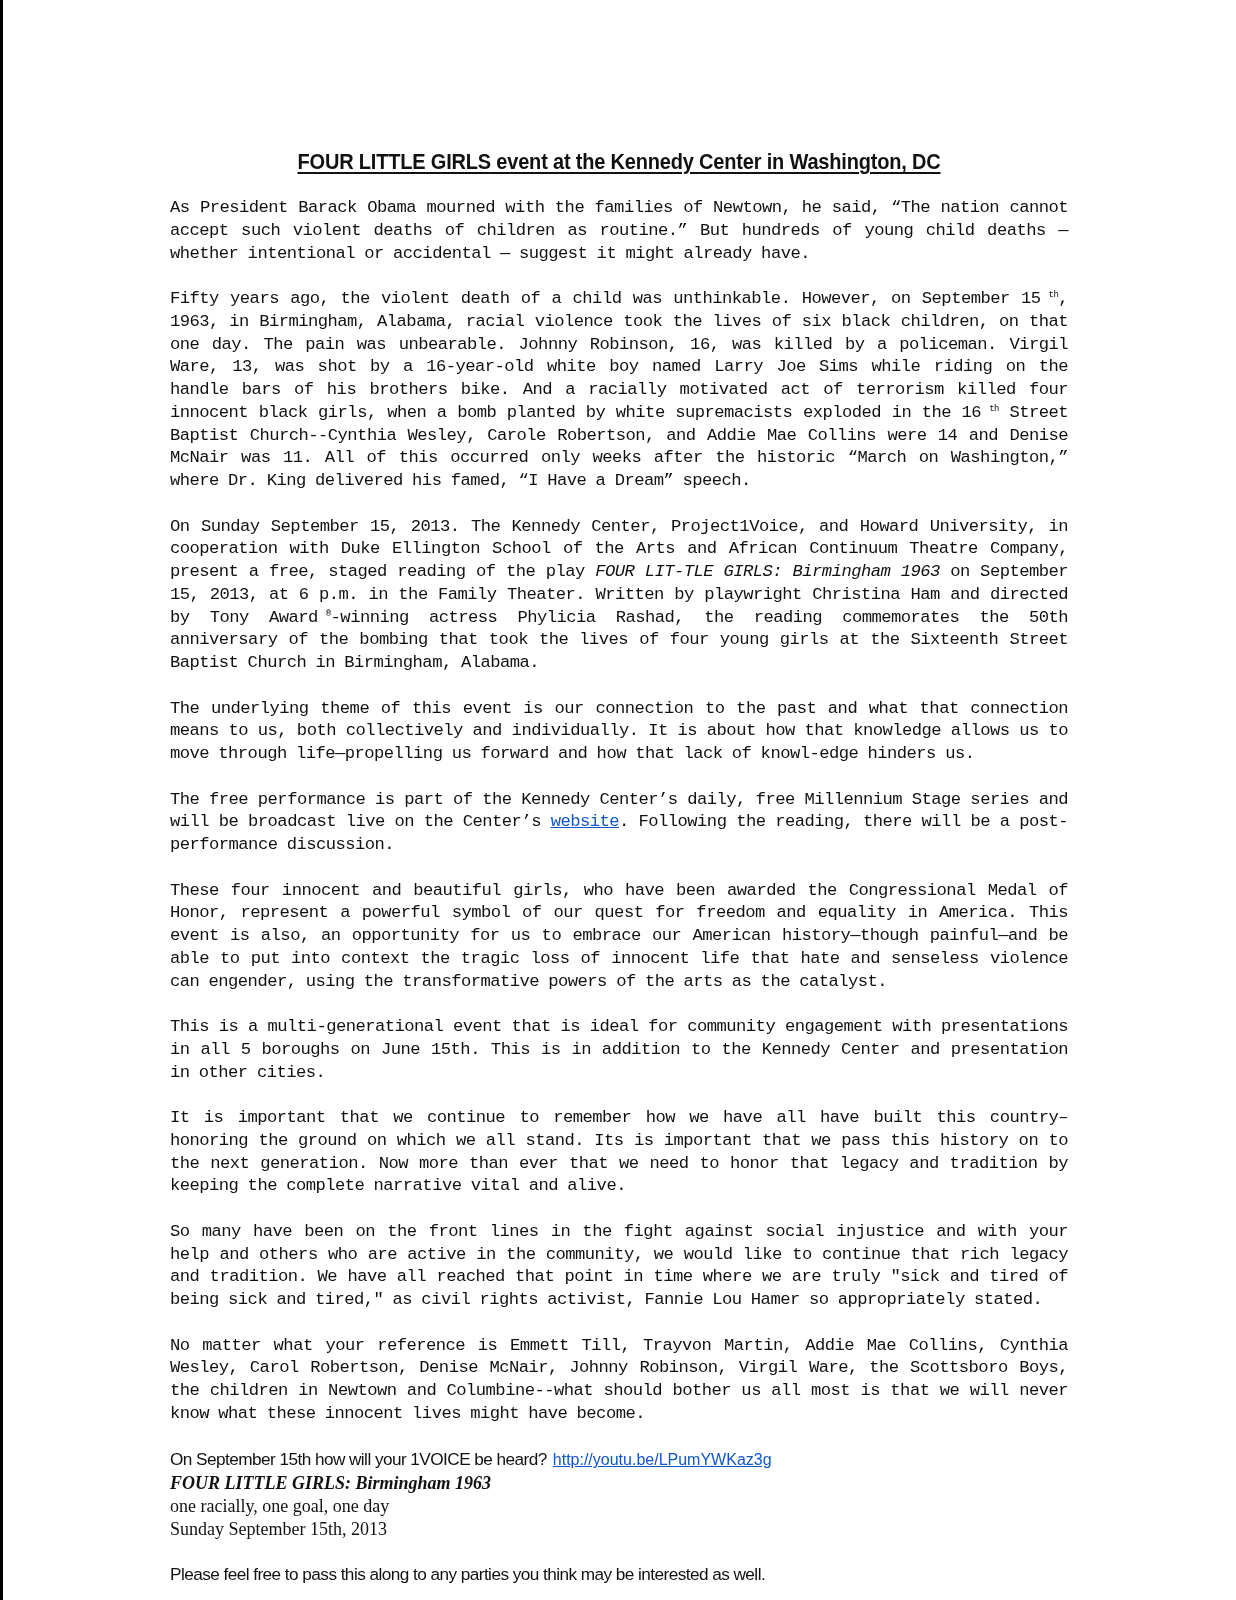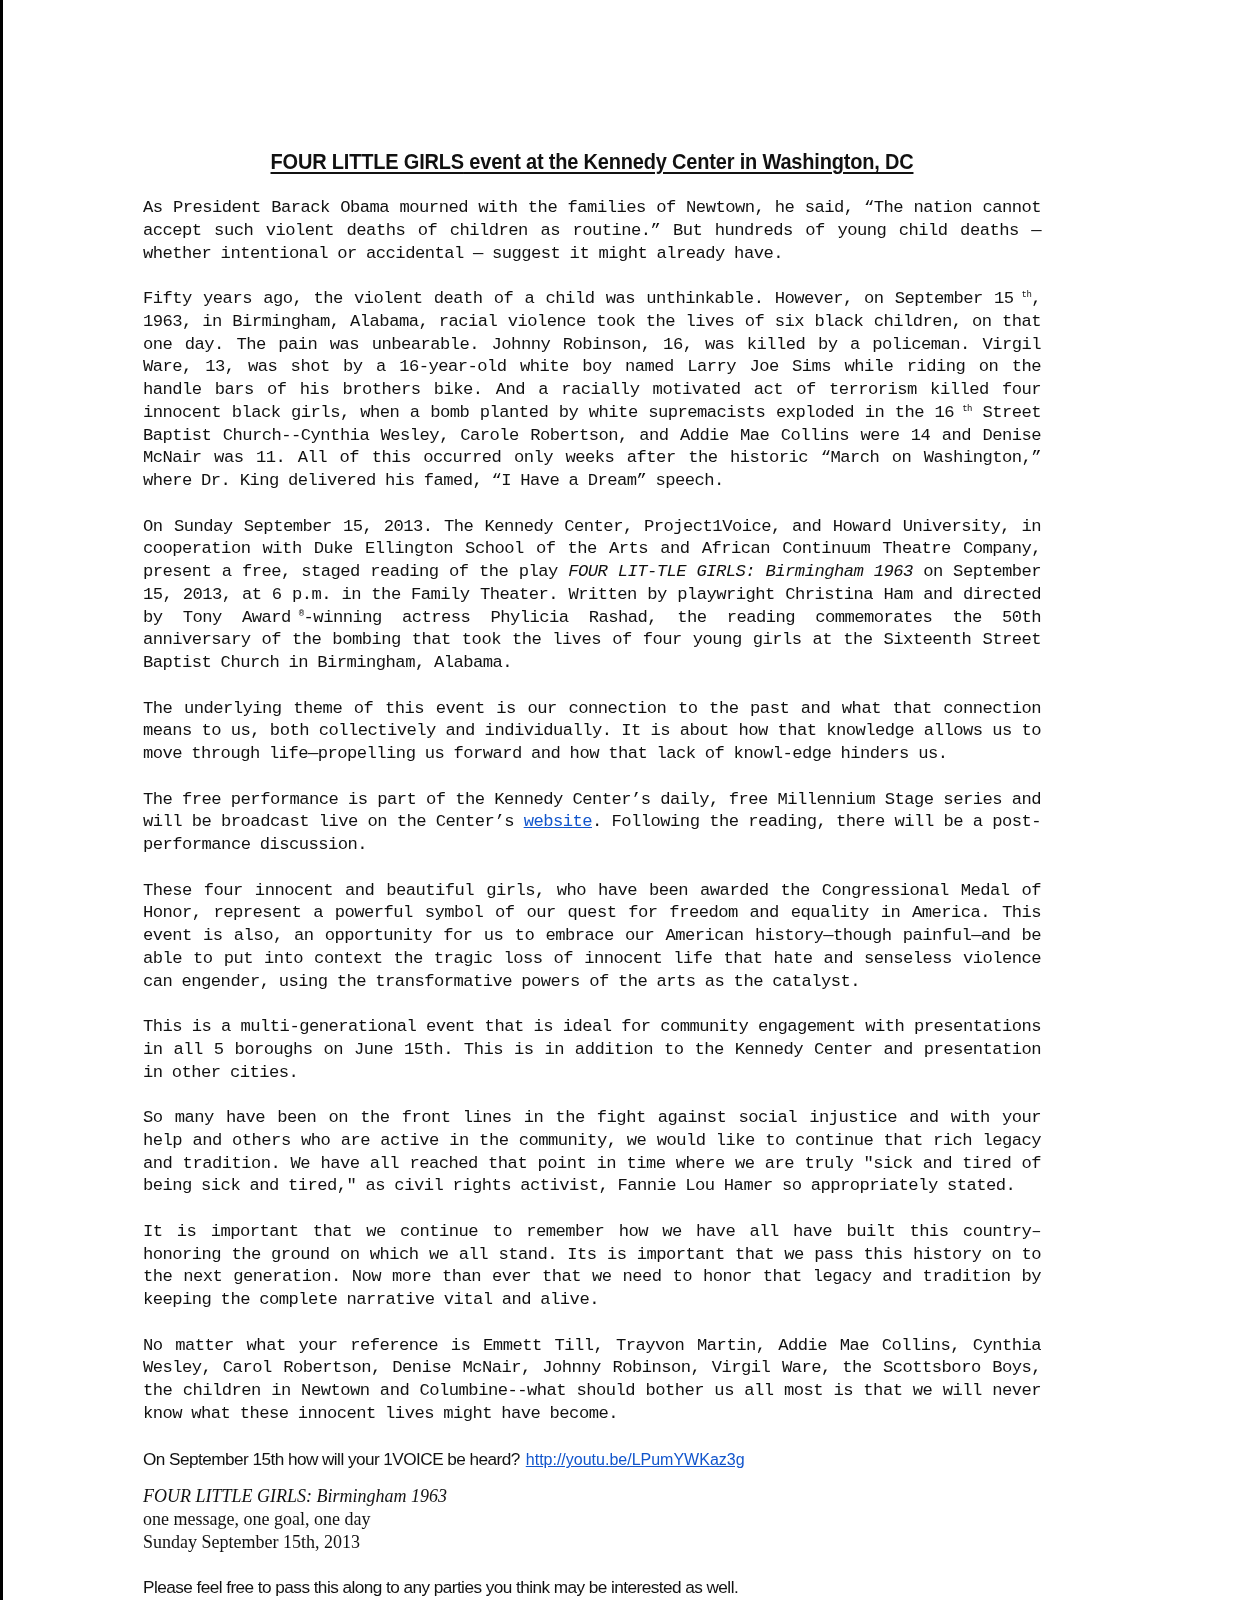--- a/index.html
+++ b/index.html
@@ -4,21 +4,21 @@
   <style>
     html, body { margin: 0; padding: 0; background: #ffffff; }
     body {
       width: 1236px; height: 1600px; position: relative; overflow: hidden;
       color: #111111;
     }
     .left-rule {
       position: absolute; left: 0; top: 0; width: 3px; height: 1600px; background: #000000;
     }
     .page {
-      position: absolute; left: 143px; top: 147px; width: 898px;
+      position: absolute; left: 170px; top: 147px; width: 898px;
     }
     .title {
       font-family: "Liberation Sans", sans-serif;
       font-size: 21.5px; text-align: center; text-decoration: underline;
       text-underline-offset: 3px;
       margin: 0 0 20px 0; line-height: 30px; letter-spacing: -0.2px;
       transform: scaleX(0.93); transform-origin: center;
     }
     .title b { font-weight: bold; }
     .para {
@@ -27,21 +27,21 @@
       margin: 0 0 22.75px 0; letter-spacing: -0.55px; word-spacing: -0.5px;
     }
     .para i { font-style: italic; }
     .para sup { font-size: 9px; vertical-align: 6px; line-height: 0; padding-left: 8px; }
     a.link { color: #1155cc; text-decoration: underline; }
     .closing { font-family: "Liberation Sans", sans-serif; font-size: 17.2px; line-height: 22.75px; letter-spacing: -0.55px; }
     .closing a.link { font-size: 16px; letter-spacing: 0; margin-left: 6px; }
     .serif-line {
       font-family: "Liberation Serif", serif; font-size: 18px; line-height: 22.75px; color: #111;
     }
-    .serif-line.bold-italic { font-weight: normal; font-style: italic; margin-top: 13px; }
+    .serif-line.bold-italic { font-weight: bold; font-style: italic; }
     .spacer { height: 22.75px; }
   </style>
 </head>
 <body>
 
 <div class="left-rule"></div>
 
 <div class="page">
   <h1 class="title">
     <b>FOUR LITTLE GIRLS</b><span> event at the Kennedy Center in Washington, DC</span>
@@ -54,27 +54,27 @@
   <p class="para"><span>On Sunday September 15, 2013. The Kennedy Center, Project1Voice, and Howard University, in cooperation with Duke Ellington School of the Arts and African Continuum Theatre Company, present a free, staged reading of the play </span><i>FOUR LIT-TLE GIRLS: Birmingham 1963</i><span> on September 15, 2013, at 6 p.m. in the Family Theater. Written by playwright Christina Ham and directed by Tony Award</span><sup>®</sup><span>-winning actress Phylicia Rashad, the reading commemorates the 50th anniversary of the bombing that took the lives of four young girls at the Sixteenth Street Baptist Church in Birmingham, Alabama.</span></p>
 
   <p class="para">The underlying theme of this event is our connection to the past and what that connection means to us, both collectively and individually. It is about how that knowledge allows us to move through life—propelling us forward and how that lack of knowl-edge hinders us.</p>
 
   <p class="para"><span>The free performance is part of the Kennedy Center’s daily, free Millennium Stage series and will be broadcast live on the Center’s </span><a class="link" href="#">website</a><span>. Following the reading, there will be a post-performance discussion.</span></p>
 
   <p class="para">These four innocent and beautiful girls, who have been awarded the Congressional Medal of Honor, represent a powerful symbol of our quest for freedom and equality in America. This event is also, an opportunity for us to embrace our American history—though painful—and be able to put into context the tragic loss of innocent life that hate and senseless violence can engender, using the transformative powers of the arts as the catalyst.</p>
 
   <p class="para">This is a multi-generational event that is ideal for community engagement with presentations in all 5 boroughs on June 15th. This is in addition to the Kennedy Center and presentation in other cities.</p>
 
+  <p class="para">It is important that we continue to remember how we have all have built this country–honoring the ground on which we all stand. Its is important that we pass this history on to the next generation. Now more than ever that we need to honor that legacy and tradition by keeping the complete narrative vital and alive.</p>
+
   <p class="para">So many have been on the front lines in the fight against social injustice and with your help and others who are active in the community, we would like to continue that rich legacy and tradition. We have all reached that point in time where we are truly "sick and tired of being sick and tired," as civil rights activist, Fannie Lou Hamer so appropriately stated.</p>
-
-  <p class="para">It is important that we continue to remember how we have all have built this country–honoring the ground on which we all stand. Its is important that we pass this history on to the next generation. Now more than ever that we need to honor that legacy and tradition by keeping the complete narrative vital and alive.</p>
 
   <p class="para">No matter what your reference is Emmett Till, Trayvon Martin, Addie Mae Collins, Cynthia Wesley, Carol Robertson, Denise McNair, Johnny Robinson, Virgil Ware, the Scottsboro Boys, the children in Newtown and Columbine--what should bother us all most is that we will never know what these innocent lives might have become.</p>
 
   <div class="closing">
     <span>On September 15th how will your 1VOICE be heard?</span><a class="link" href="#">http://youtu.be/LPumYWKaz3g</a>
   </div>
   <div class="serif-line bold-italic">FOUR LITTLE GIRLS: Birmingham 1963</div>
-  <div class="serif-line">one message, one goal, one day</div>
+  <div class="serif-line">one racially, one goal, one day</div>
   <div class="serif-line">Sunday September 15th, 2013</div>
   <div class="spacer"></div>
   <div class="closing">Please feel free to pass this along to any parties you think may be interested as well.</div>
 </div>
 
 </body></html>

